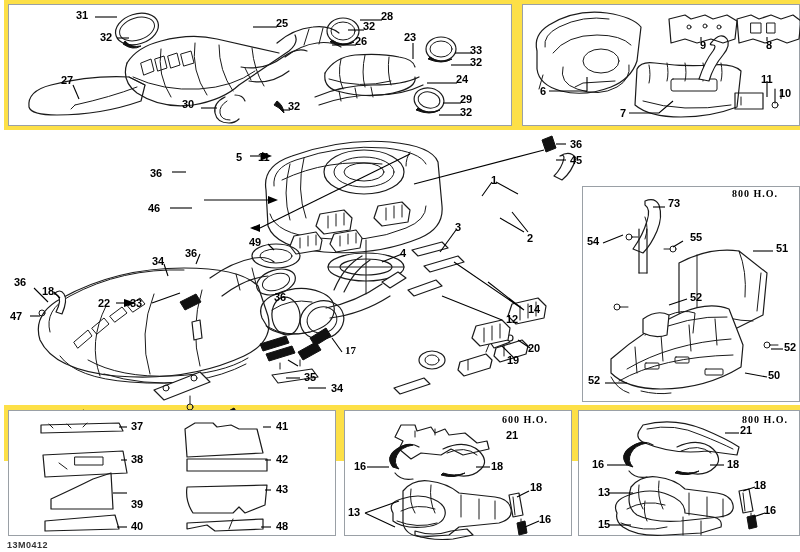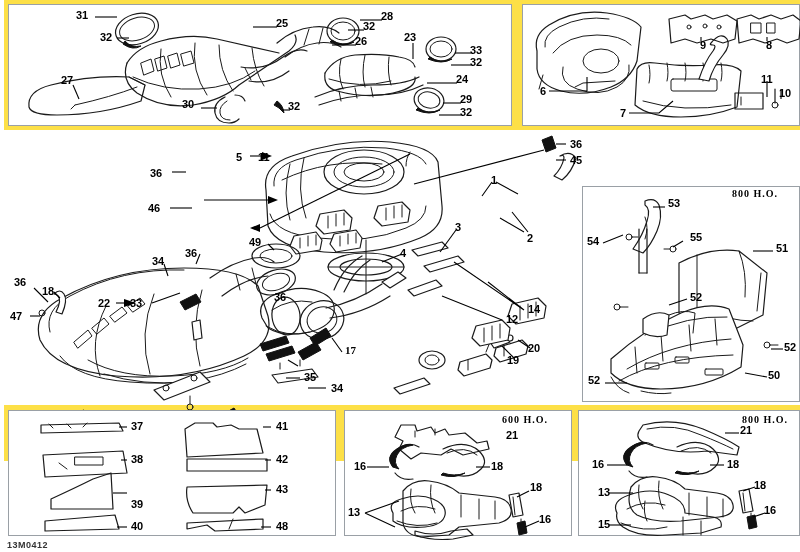--- a/index.html
+++ b/index.html
@@ -544,21 +544,21 @@
   <div class="lbl" style="left:523px;top:233px;">2</div>
   <div class="lbl" style="left:451px;top:222px;">3</div>
   <div class="lbl" style="left:396px;top:248px;">4</div>
   <div class="lbl" style="left:566px;top:139px;">36</div>
   <div class="lbl" style="left:566px;top:155px;">45</div>
   <div class="lbl" style="left:524px;top:304px;">14</div>
   <div class="lbl" style="left:502px;top:314px;">12</div>
   <div class="lbl" style="left:503px;top:355px;">19</div>
   <div class="lbl" style="left:524px;top:343px;">20</div>
 
-  <div class="lbl" style="left:664px;top:198px;">53</div>
+  <div class="lbl" style="left:664px;top:198px;">73</div>
   <div class="lbl" style="left:583px;top:236px;">54</div>
   <div class="lbl" style="left:686px;top:232px;">55</div>
   <div class="lbl" style="left:772px;top:243px;">51</div>
   <div class="lbl" style="left:686px;top:292px;">52</div>
   <div class="lbl" style="left:780px;top:342px;">52</div>
   <div class="lbl" style="left:584px;top:375px;">52</div>
   <div class="lbl" style="left:764px;top:370px;">50</div>
 
   <div class="lbl" style="left:127px;top:421px;">37</div>
   <div class="lbl" style="left:127px;top:454px;">38</div>

